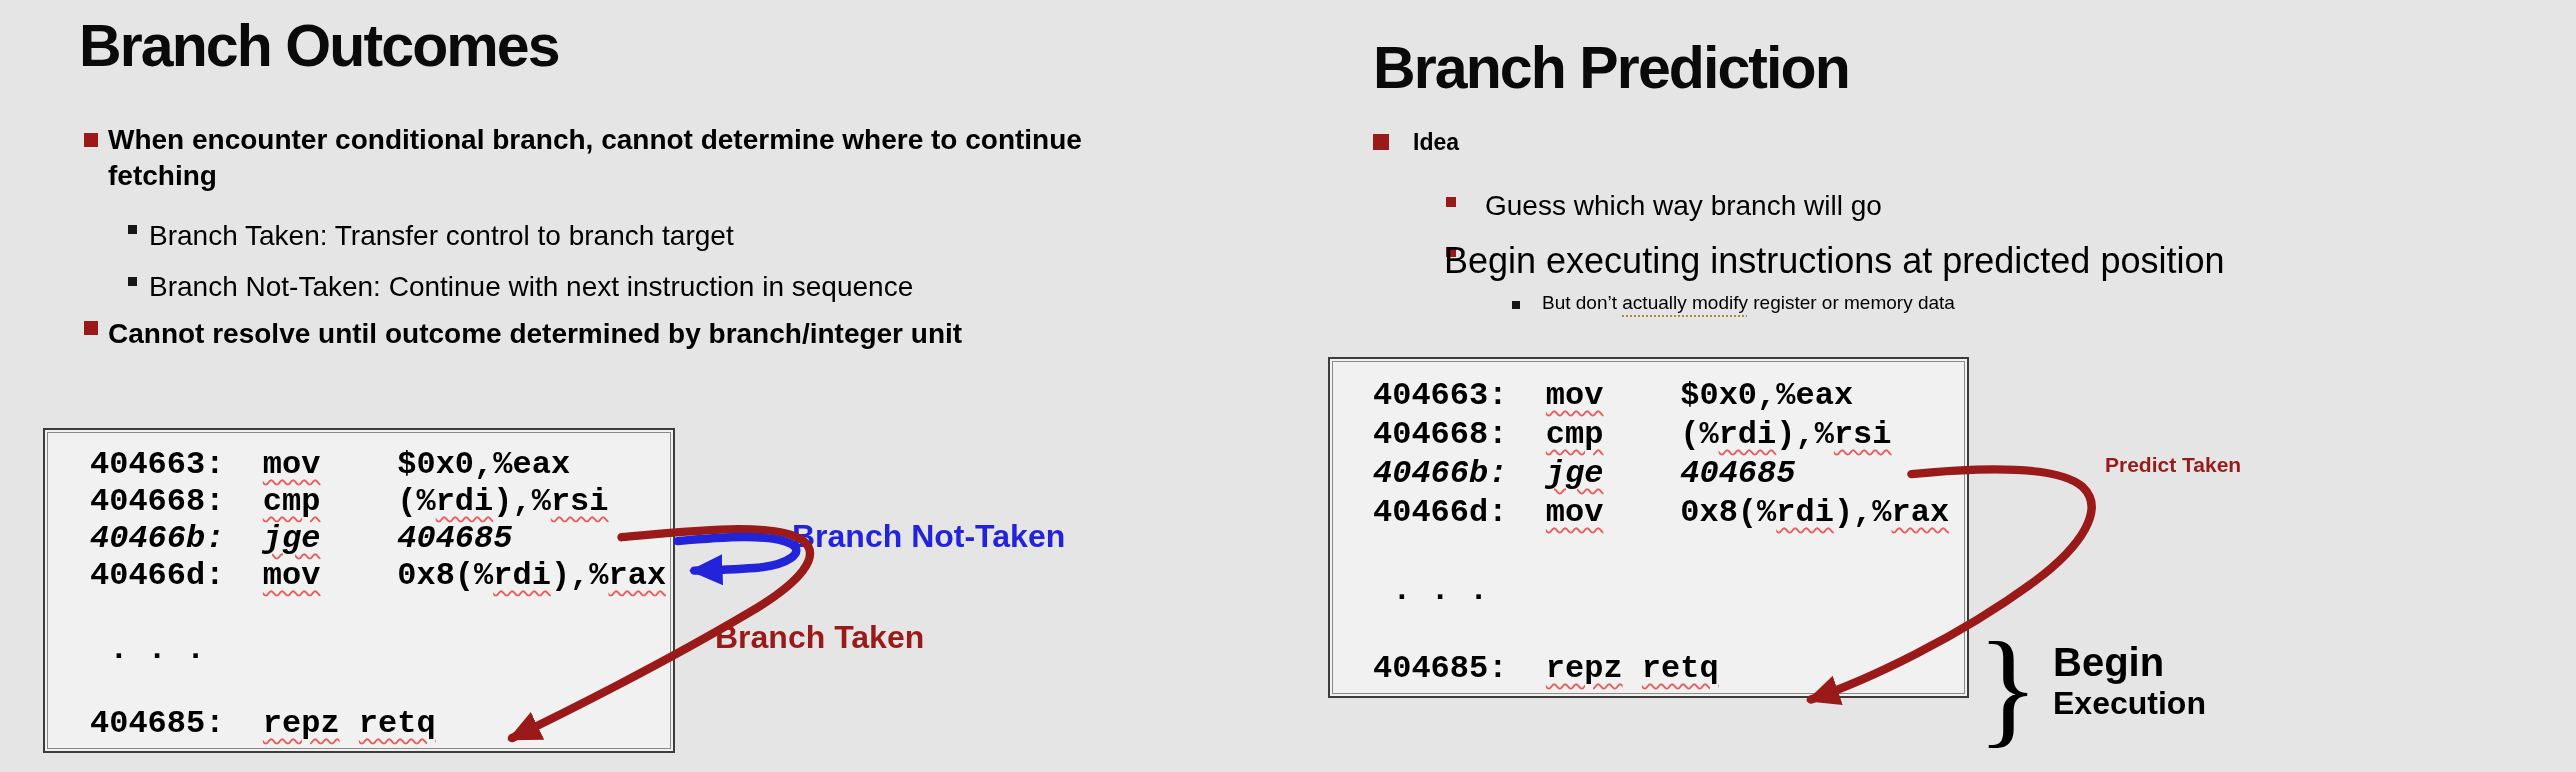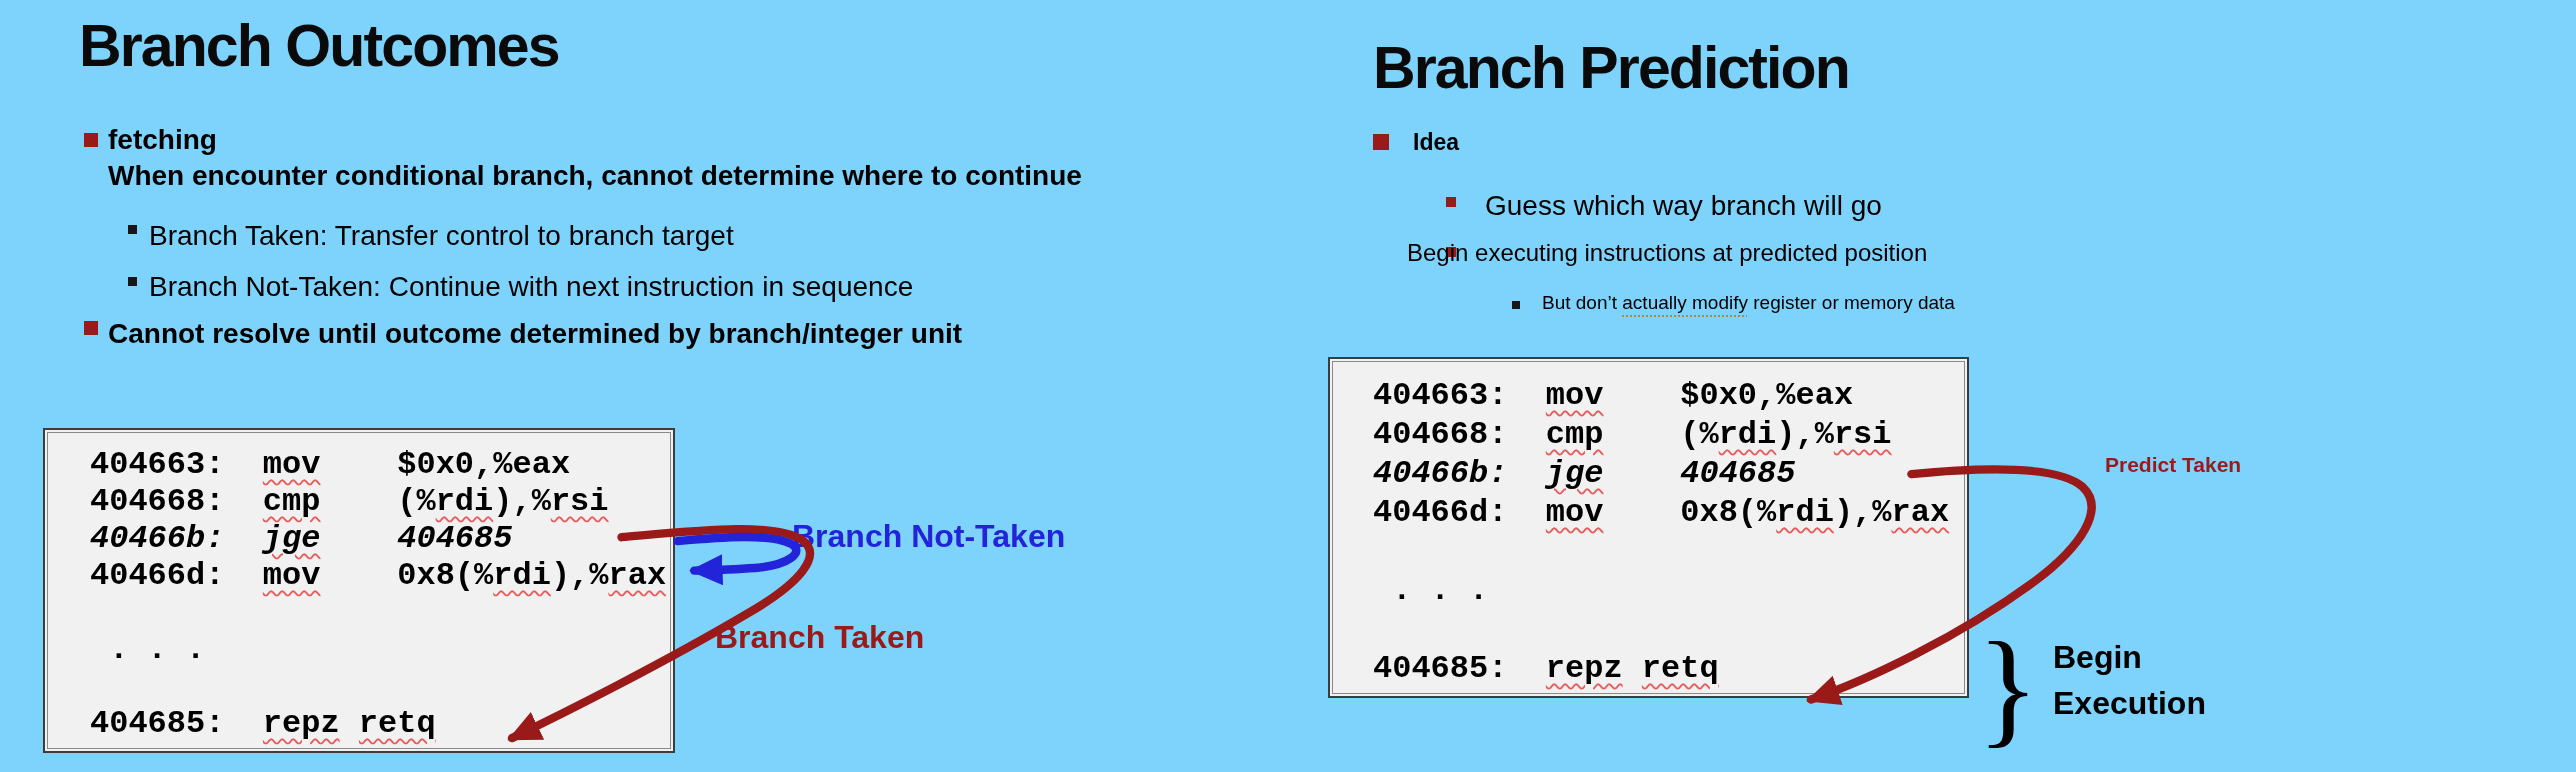--- a/index.html
+++ b/index.html
@@ -5,21 +5,21 @@
   :root{
     --accent-red:#9a1a1a;
     --blue-ink:#2323d9;
     --squiggle-red:#e85c5c;
     --underline-gold:#ad8b3a;
     --code-bg:#f1f1f1;
     --box-border:#3c3c3c;
   }
   html,body{margin:0;padding:0;background:#fff;}
   body{width:2576px;height:773px;font-family:"Liberation Sans",sans-serif;color:#000;}
-  .canvas{position:relative;width:2576px;height:773px;background:#7dd3fc;overflow:hidden;}
+  .canvas{position:relative;width:2576px;height:773px;background:#e5e5e5;overflow:hidden;}
 
   .title{position:absolute;margin:0;font-weight:bold;font-size:59px;letter-spacing:-1.9px;line-height:1;white-space:nowrap;color:#0a0a0a;}
   .t-left{left:79px;top:16.7px;}
   .t-right{left:1373px;top:39px;}
 
   .mk{position:absolute;display:block;}
   .mk-l1{width:14px;height:14px;background:var(--accent-red);}
   .mk-l2-black{width:9px;height:9px;background:#161616;}
   .mk-l2-red{width:10.3px;height:10.3px;background:var(--accent-red);}
   .mk-l3-black{width:7.7px;height:7.7px;background:#161616;}
@@ -28,60 +28,60 @@
   .bold{font-weight:bold;}
   .bl{display:block;}
 
   .b1-text{left:108px;top:122px;font-size:28px;line-height:36px;}
   .b1a-text{left:149px;top:218px;font-size:28px;}
   .b1b-text{left:149px;top:269px;font-size:28px;}
   .b2-text{left:108px;top:316px;font-size:28px;}
 
   .idea-text{left:1413px;top:128px;font-size:23px;}
   .i1-text{left:1485px;top:188px;font-size:28px;}
-  .i2-text{left:1407px;top:238px;font-size:24px;}
+  .i2-text{left:1444px;top:238px;font-size:36px;}
   .i3-text{left:1542px;top:291px;font-size:19px;}
   .gold-underline{text-decoration:underline;text-decoration-style:dotted;text-decoration-color:var(--underline-gold);text-decoration-thickness:1.9px;text-underline-offset:5.8px;}
 
   .codebox{position:absolute;box-sizing:border-box;background:var(--code-bg);
     border:2.6px solid var(--box-border);outline:1.3px solid #8a8a8a;outline-offset:-5.8px;
     font-family:"Liberation Mono",monospace;font-weight:bold;color:#000;}
   .cb-left{left:43px;top:428px;width:632px;height:325px;padding:15.5px 0 0 45px;font-size:32px;line-height:37px;}
   .cb-right{left:1328px;top:357px;width:641px;height:341px;padding:16.7px 0 0 43px;font-size:32px;line-height:39px;}
   .cl{white-space:pre;}
   .cl.it{font-style:italic;}
   .sqz{text-decoration:underline;text-decoration-style:wavy;text-decoration-color:var(--squiggle-red);text-decoration-thickness:1.9px;text-underline-offset:6.4px;}
 
   .lbl{position:absolute;font-weight:bold;white-space:nowrap;line-height:1.05;}
   .lbl-not-taken{left:792px;top:520px;font-size:32px;color:var(--blue-ink);}
   .lbl-taken{left:715px;top:621px;font-size:32px;color:var(--accent-red);}
   .lbl-predict{left:2105px;top:454px;font-size:21px;color:var(--accent-red);}
-  .lbl-begin{left:2053px;top:641px;font-size:32px;color:#000;}
+  .lbl-begin{left:2053px;top:641px;font-size:40px;color:#000;}
   .lbl-execution{left:2053px;top:687px;font-size:32px;color:#000;}
   .brace{position:absolute;left:1977px;top:623px;font-family:"Liberation Serif",serif;font-size:129px;line-height:129px;font-weight:400;color:#000;}
 
   .arrows{position:absolute;left:0;top:0;pointer-events:none;}
   .ar{fill:none;stroke-width:13px;stroke-linecap:round;}
   .ar-red{stroke:var(--accent-red);}
   .ar-blue{stroke:var(--blue-ink);}
   .mkh-red{fill:var(--accent-red);}
   .mkh-blue{fill:var(--blue-ink);}
 </style>
 </head>
 <body>
 
 <div class="canvas">
 
   <section>
     <h1 class="title t-left">Branch Outcomes</h1>
 
     <span class="mk mk-l1" style="left:84px;top:133px;"></span>
     <div class="btxt bold b1-text">
+      <span class="bl">When encounter conditional branch, cannot determine where to continue</span>
       <span class="bl">fetching</span>
-      <span class="bl">When encounter conditional branch, cannot determine where to continue</span>
     </div>
 
     <span class="mk mk-l2-black" style="left:128px;top:225px;"></span>
     <div class="btxt b1a-text">Branch Taken: Transfer control to branch target</div>
 
     <span class="mk mk-l2-black" style="left:128px;top:277px;"></span>
     <div class="btxt b1b-text">Branch Not-Taken: Continue with next instruction in sequence</div>
 
     <span class="mk mk-l1" style="left:84px;top:321px;"></span>
     <div class="btxt bold b2-text">Cannot resolve until outcome determined by branch/integer unit</div>

